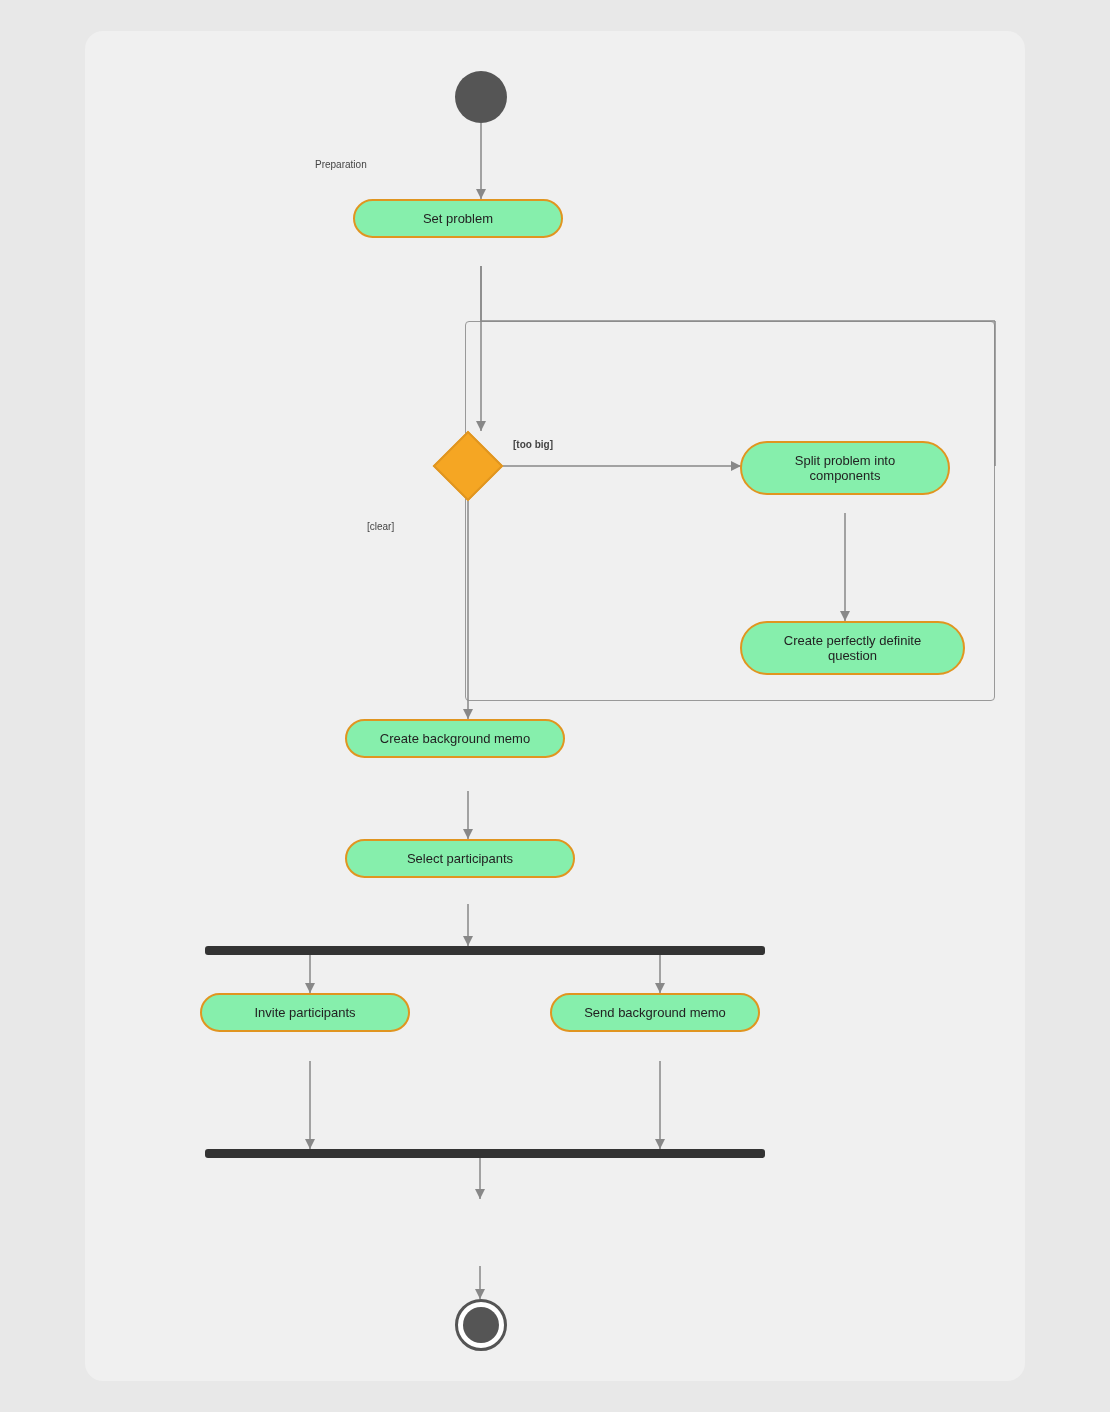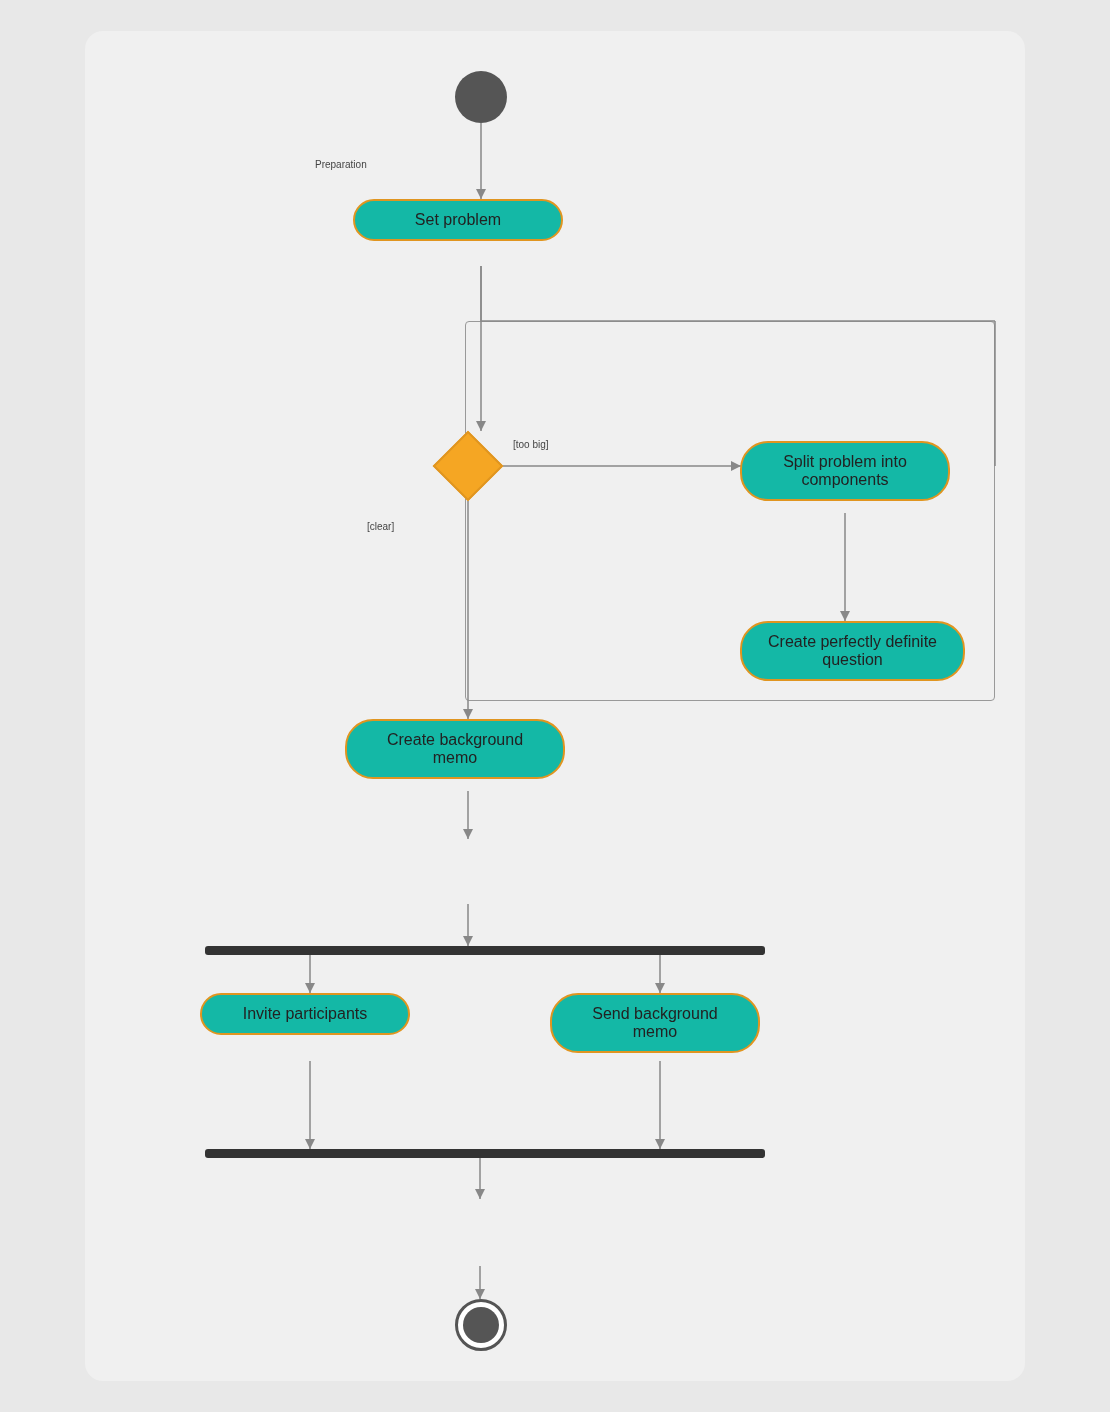--- a/index.html
+++ b/index.html
@@ -52,24 +52,24 @@
       align-items: center;
       justify-content: center;
     }
     .end-node-inner {
       width: 36px;
       height: 36px;
       background: #555;
       border-radius: 50%;
     }
     .activity {
-      background: #14b8a6;
+      background: #86efac;
       border-radius: 28px;
       padding: 10px 20px;
-      font-size: 16px;
+      font-size: 13px;
       font-weight: 500;
       color: #222;
       border: 2px solid #e09520;
       min-width: 160px;
     }
     .set-problem {
       left: 248px;
       top: 148px;
       width: 210px;
     }
@@ -149,20 +149,21 @@
       font-size: 10px;
       color: #444;
     }
     .prep-label {
       left: 210px;
       top: 108px;
     }
     .too-big-label {
       left: 408px;
       top: 388px;
+      font-weight: bold;
     }
     .clear-label {
       left: 262px;
       top: 470px;
     }
     
     .arrows-svg {
       position: absolute;
       top: 0;
       left: 0;
@@ -260,20 +261,23 @@
     <div class="node activity create-pdq">
       <span>Create perfectly
 definite question</span>
     </div>
 
     <div class="node activity create-bg-memo">
       <span>Create background
 memo</span>
     </div>
 
+    <div class="node activity select-participants">
+      <span>Select participants</span>
+    </div>
 
     <div class="fork-bar fork1"></div>
 
     <div class="node activity invite-participants">
       <span>Invite participants</span>
     </div>
 
     <div class="node activity send-bg-memo">
       <span>Send background
 memo</span>

